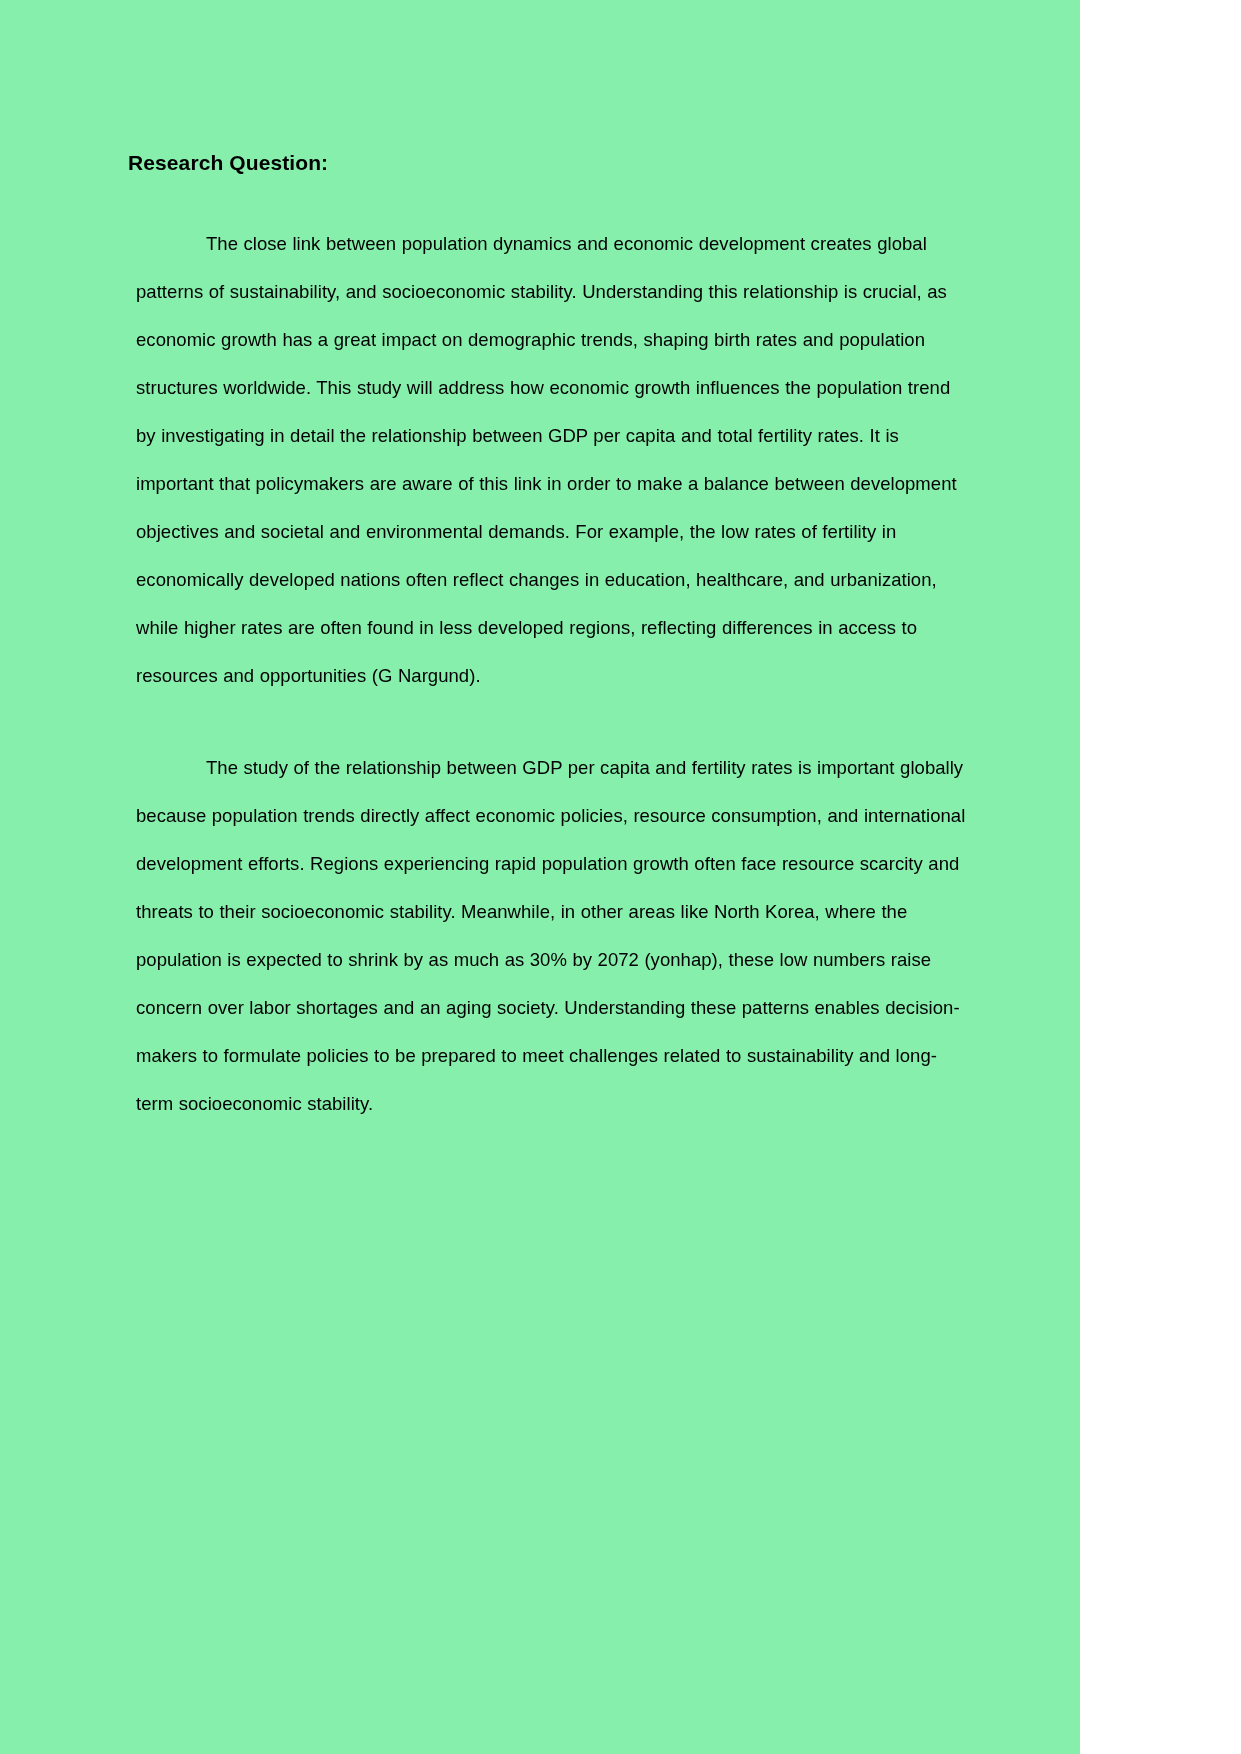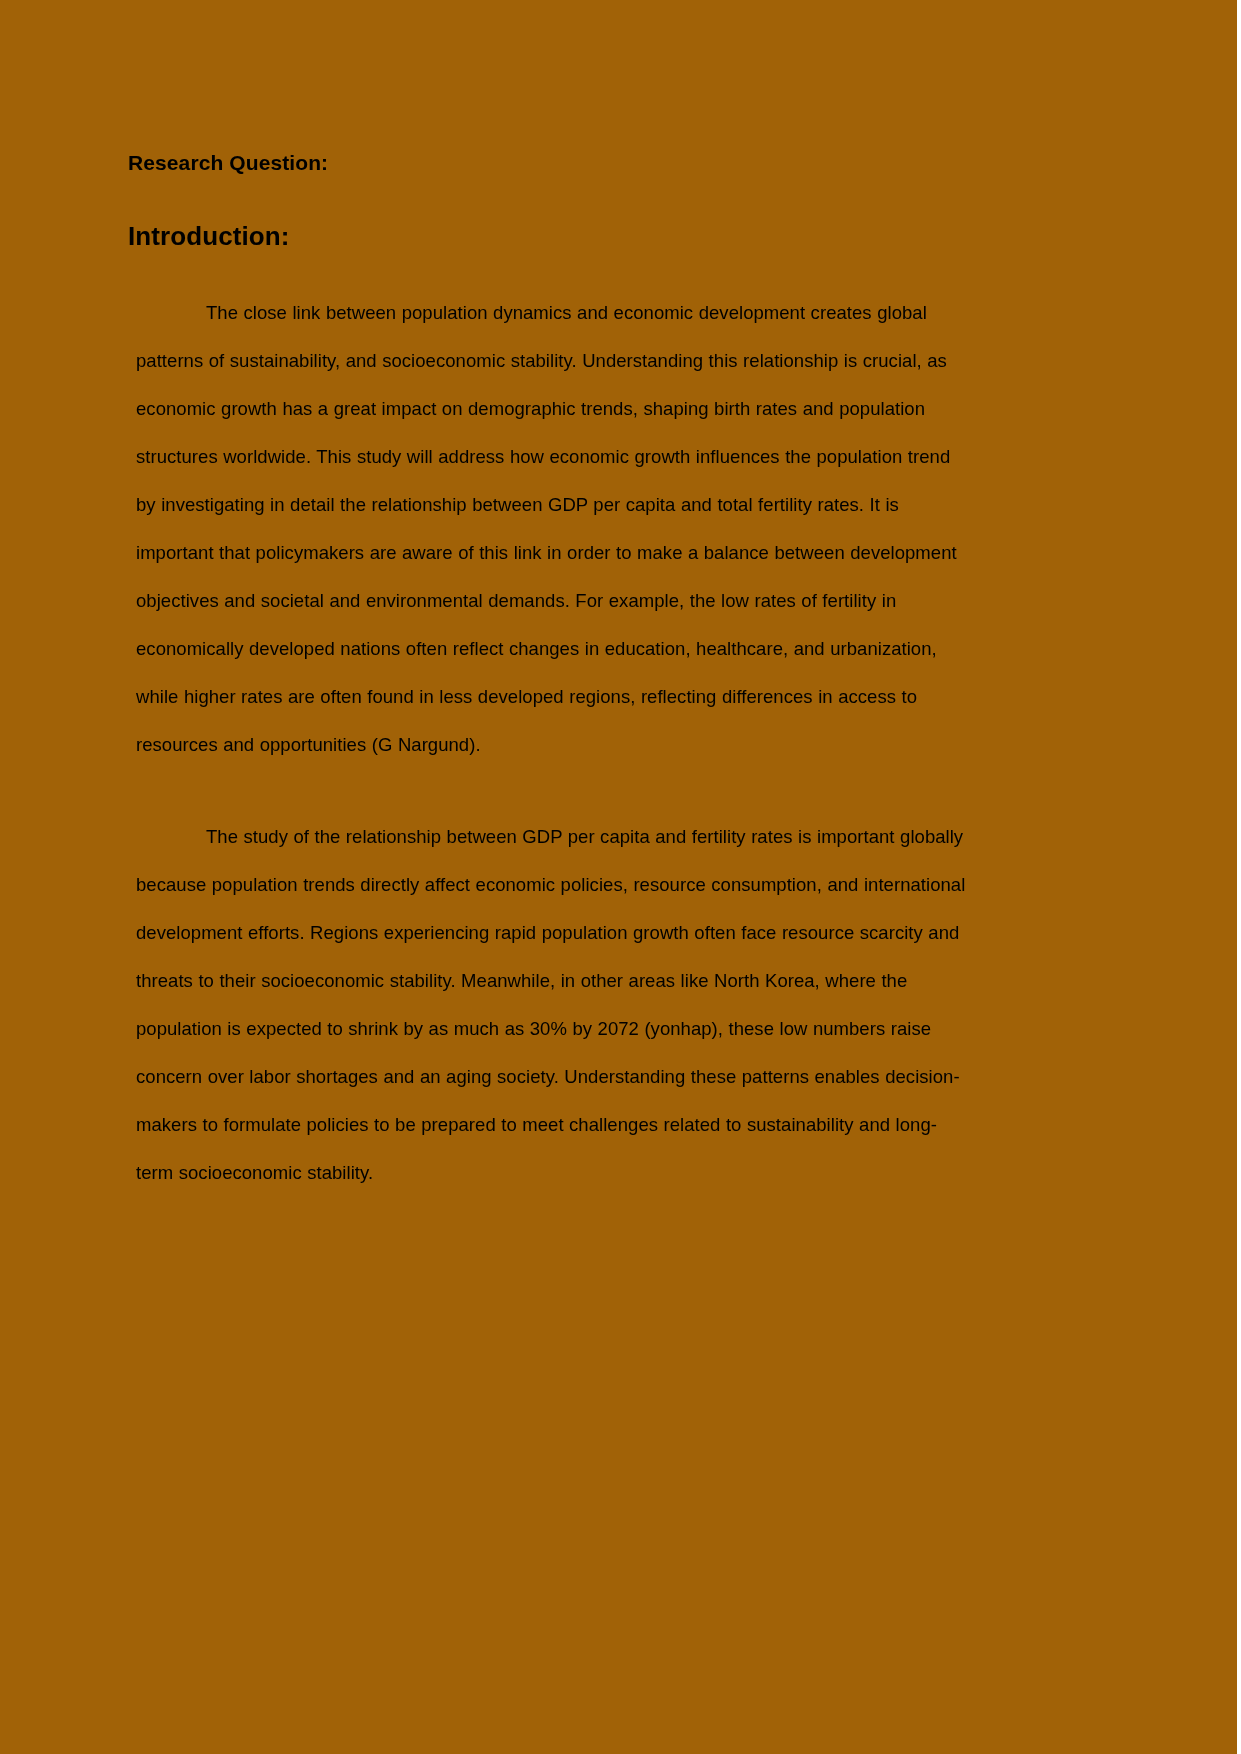--- a/index.html
+++ b/index.html
@@ -7,23 +7,23 @@
     padding: 0;
     background: #ffffff;
   }
   body {
     font-family: "Liberation Sans", sans-serif;
     color: #000000;
     -webkit-font-smoothing: antialiased;
   }
   .page {
     position: relative;
-    width: 1237px;
+    width: 1080px;
     height: 1754px;
-    background: #a16207;
+    background: #86efac;
     overflow: hidden;
     box-sizing: border-box;
   }
   .content {
     position: absolute;
     left: 128px;
     top: 150px;
     width: 848px;
   }
   h1.section-heading {
@@ -92,21 +92,20 @@
 </head>
 <body>
 
 <div class="page">
   <div class="content">
 
     <h1 class="section-heading heading-block-rq">Research Question:</h1>
 
 
     <div class="intro-wrap">
-      <h1 class="section-heading intro">Introduction:</h1>
 
       <div class="para-block">
         <p class="body-para">The close link between population dynamics and economic development creates global patterns of sustainability, and socioeconomic stability. Understanding this relationship is crucial, as economic growth has a great impact on demographic trends, shaping birth rates and population structures worldwide. This study will address how economic growth influences the population trend by investigating in detail the relationship between GDP per capita and total fertility rates. It is important that policymakers are aware of this link in order to make a balance between development objectives and societal and environmental demands. For example, the low rates of fertility in economically developed nations often reflect changes in education, healthcare, and urbanization, while higher rates are often found in less developed regions, reflecting differences in access to resources and opportunities (G Nargund).</p>
         <p class="body-para">The study of the relationship between GDP per capita and fertility rates is important globally because population trends directly affect economic policies, resource consumption, and international development efforts. Regions experiencing rapid population growth often face resource scarcity and threats to their socioeconomic stability. Meanwhile, in other areas like North Korea, where the population is expected to shrink by as much as 30% by 2072 (yonhap), these low numbers raise concern over labor shortages and an aging society. Understanding these patterns enables decision-makers to formulate policies to be prepared to meet challenges related to sustainability and long-term socioeconomic stability.</p>
       </div>
     </div>
 
   </div>
 </div>
 

